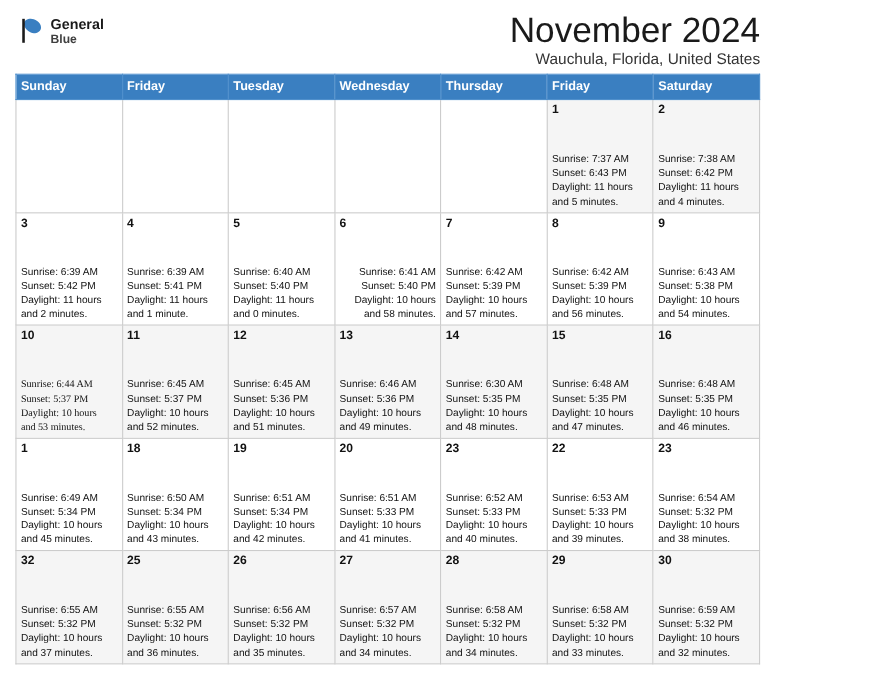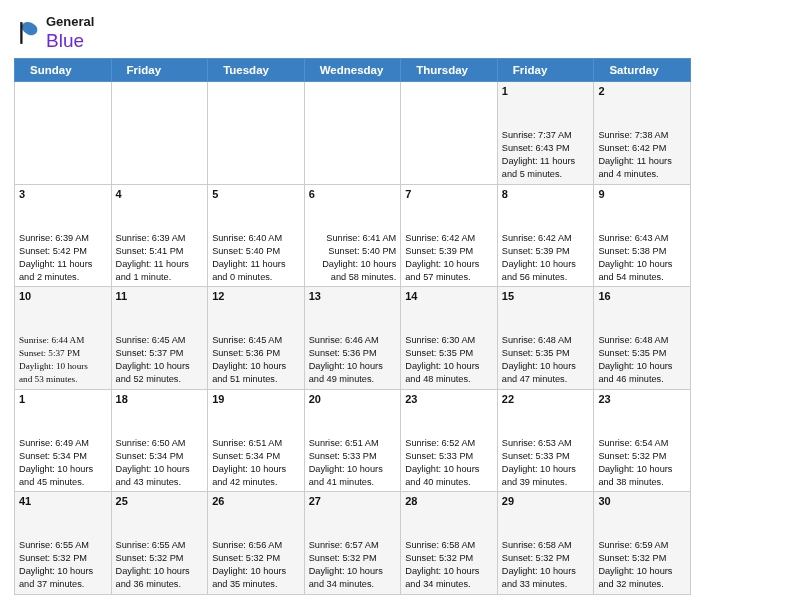--- a/index.html
+++ b/index.html
@@ -46,21 +46,21 @@
     table {
       width: 100%;
       border-collapse: collapse;
       table-layout: fixed;
     }
     thead tr th {
       background-color: #3a7fc1;
       color: #fff;
       font-size: 11.5px;
       font-weight: bold;
-      padding: 5px 15px;
+      padding: 5px 4px;
       text-align: left;
       border: 1px solid #5090cc;
     }
     tbody tr td {
       border: 1px solid #ccc;
       vertical-align: top;
       padding: 3px 4px;
       font-size: 9.5px;
       color: #111;
       height: 82px;
@@ -92,22 +92,26 @@
   <div class="header">
     <div class="logo">
       <svg class="logo-icon" viewBox="0 0 36 36" xmlns="http://www.w3.org/2000/svg">
         <rect x="0" y="0" width="36" height="36" fill="white"></rect>
 
         <path d="M18 4 C22 4, 30 8, 30 14 C30 20, 22 22, 18 20 C14 18, 10 14, 10 10 C10 6, 14 4, 18 4Z" fill="#3a7fc1"></path>
         <rect x="8" y="4" width="3" height="28" fill="#1a1a1a"></rect>
       </svg>
       <div>
         <div style="font-size:13px;font-weight:bold;color:#1a1a1a;line-height:1.2">General</div>
-        <div style="font-size:19px;font-weight:normal;color:#6d28d9;line-height:1.2">Blue</div>
+        <div style="font-size:11px;font-weight:bold;color:#404040;line-height:1.2">Blue</div>
       </div>
+    </div>
+    <div class="title-area">
+      <div class="month-title">November 2024</div>
+      <div class="location">Wauchula, Florida, United States</div>
     </div>
   </div>
 
   <table>
     <thead>
       <tr>
       <th>Sunday</th>
           <th>Friday</th>
           <th>Tuesday</th>
           <th>Wednesday</th>
@@ -286,21 +290,21 @@
           <td>
             <span class="day-num">23</span>
             <div class="day-info" style="white-space: pre-line;">Sunrise: 6:54 AM
 Sunset: 5:32 PM
 Daylight: 10 hours
 and 38 minutes.</div>
           </td>
         </tr>
         <tr>
           <td>
-            <span class="day-num">41</span>
+            <span class="day-num">32</span>
             <div class="day-info" style="white-space: pre-line;">Sunrise: 6:55 AM
 Sunset: 5:32 PM
 Daylight: 10 hours
 and 37 minutes.</div>
           </td>
           <td>
             <span class="day-num">25</span>
             <div class="day-info" style="white-space: pre-line;">Sunrise: 6:55 AM
 Sunset: 5:32 PM
 Daylight: 10 hours

